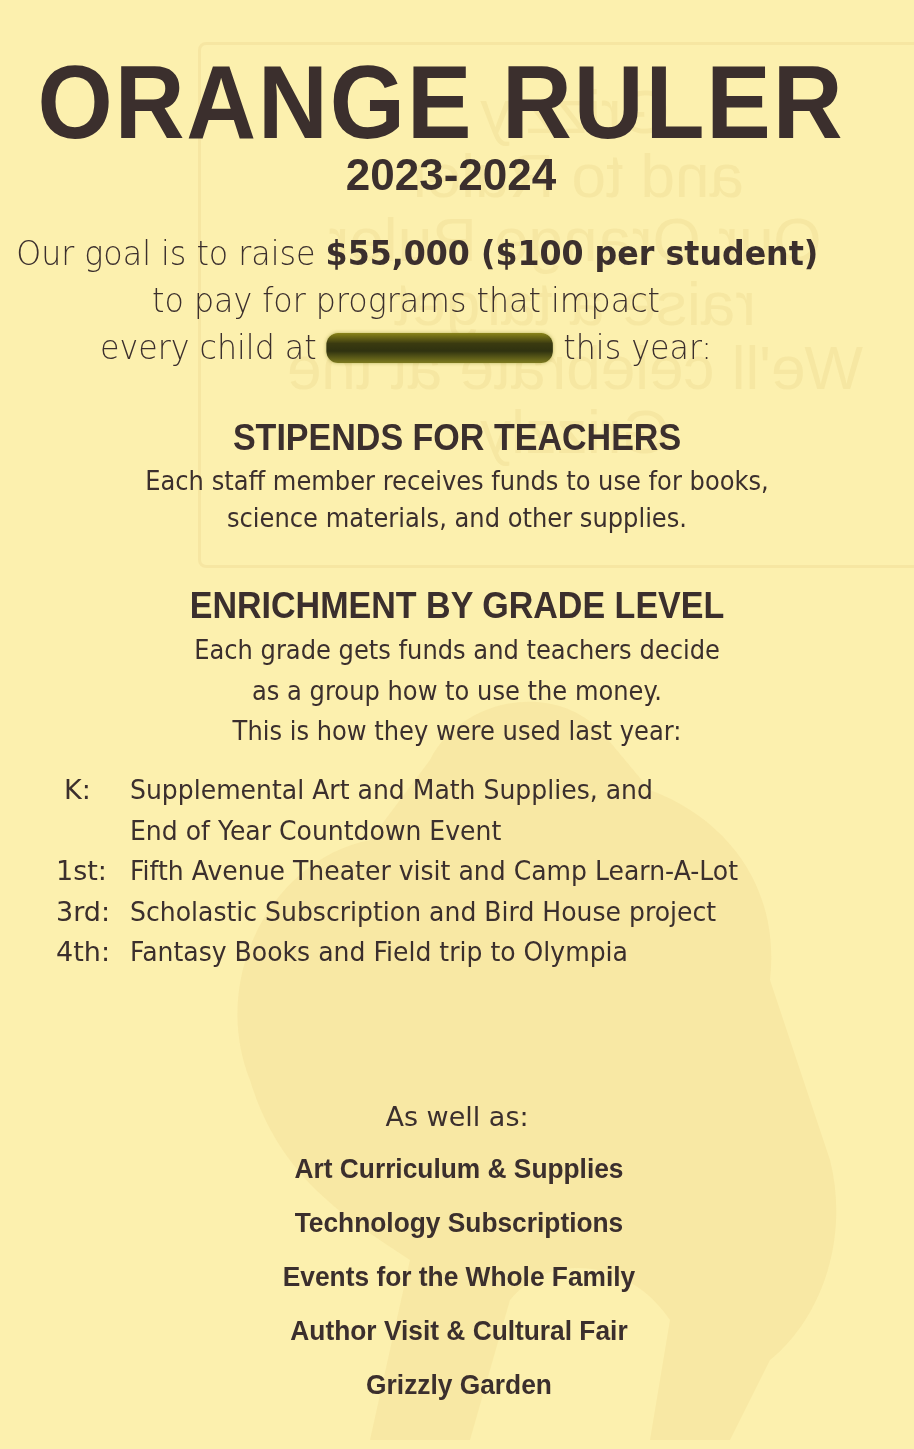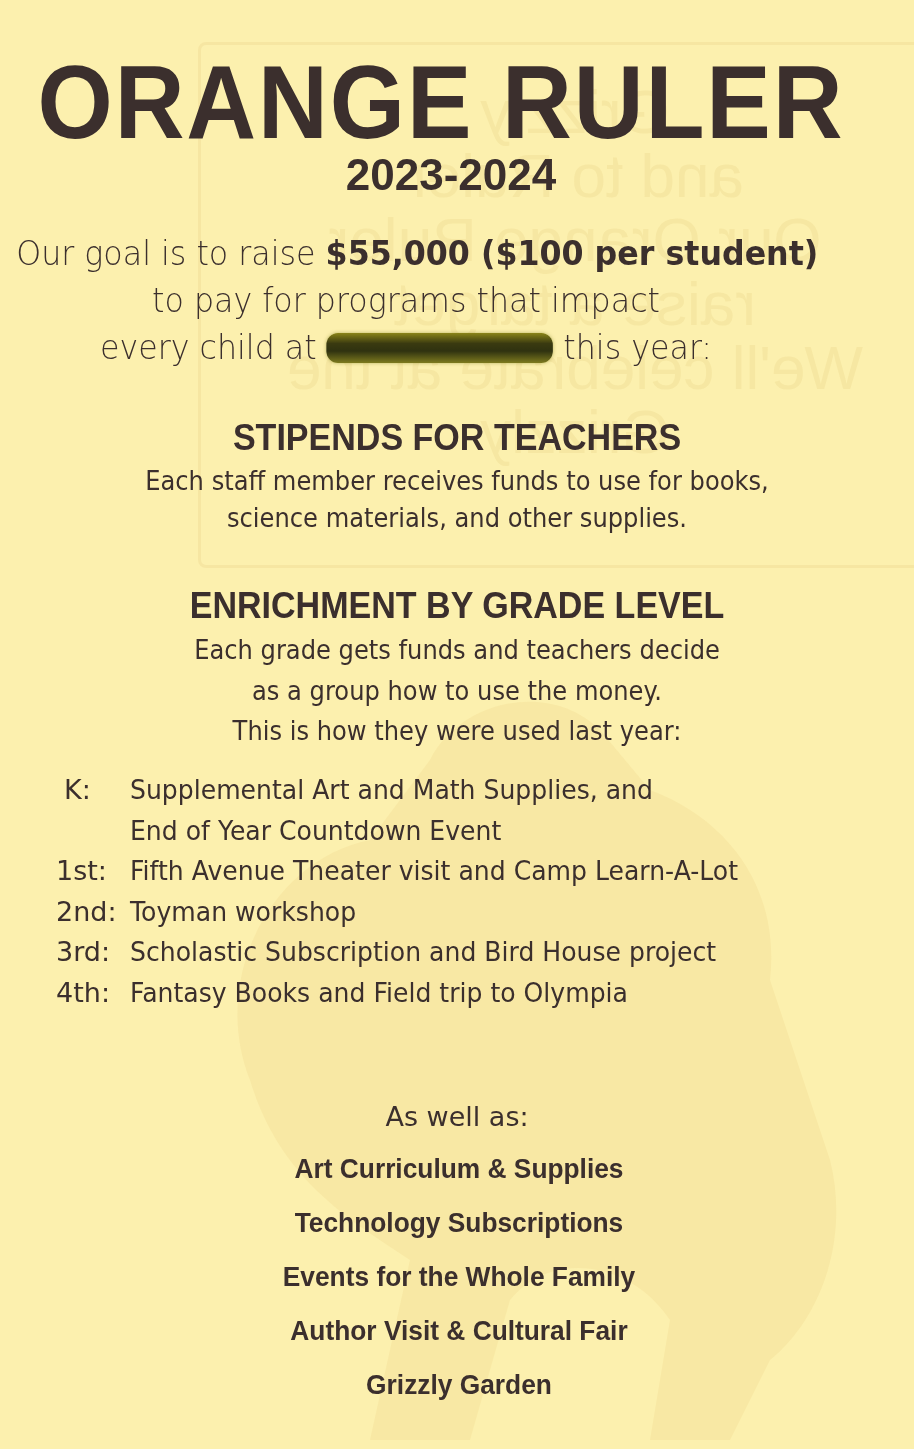--- a/index.html
+++ b/index.html
@@ -192,24 +192,20 @@
     </div>
     <div class="grade-row">
       <span class="grade-label"></span>
       <span class="grade-text">End of Year Countdown Event</span>
     </div>
     <div class="grade-row">
       <span class="grade-label">1st:</span>
       <span class="grade-text">Fifth Avenue Theater visit and Camp Learn-A-Lot</span>
     </div>
     <div class="grade-row">
-      <span class="grade-label">2nd:</span>
-      <span class="grade-text">Toyman workshop</span>
-    </div>
-    <div class="grade-row">
       <span class="grade-label">3rd:</span>
       <span class="grade-text">Scholastic Subscription and Bird House project</span>
     </div>
     <div class="grade-row">
       <span class="grade-label">4th:</span>
       <span class="grade-text">Fantasy Books and Field trip to Olympia</span>
     </div>
   </div>
 
   <div class="aswell">As well as:</div>

